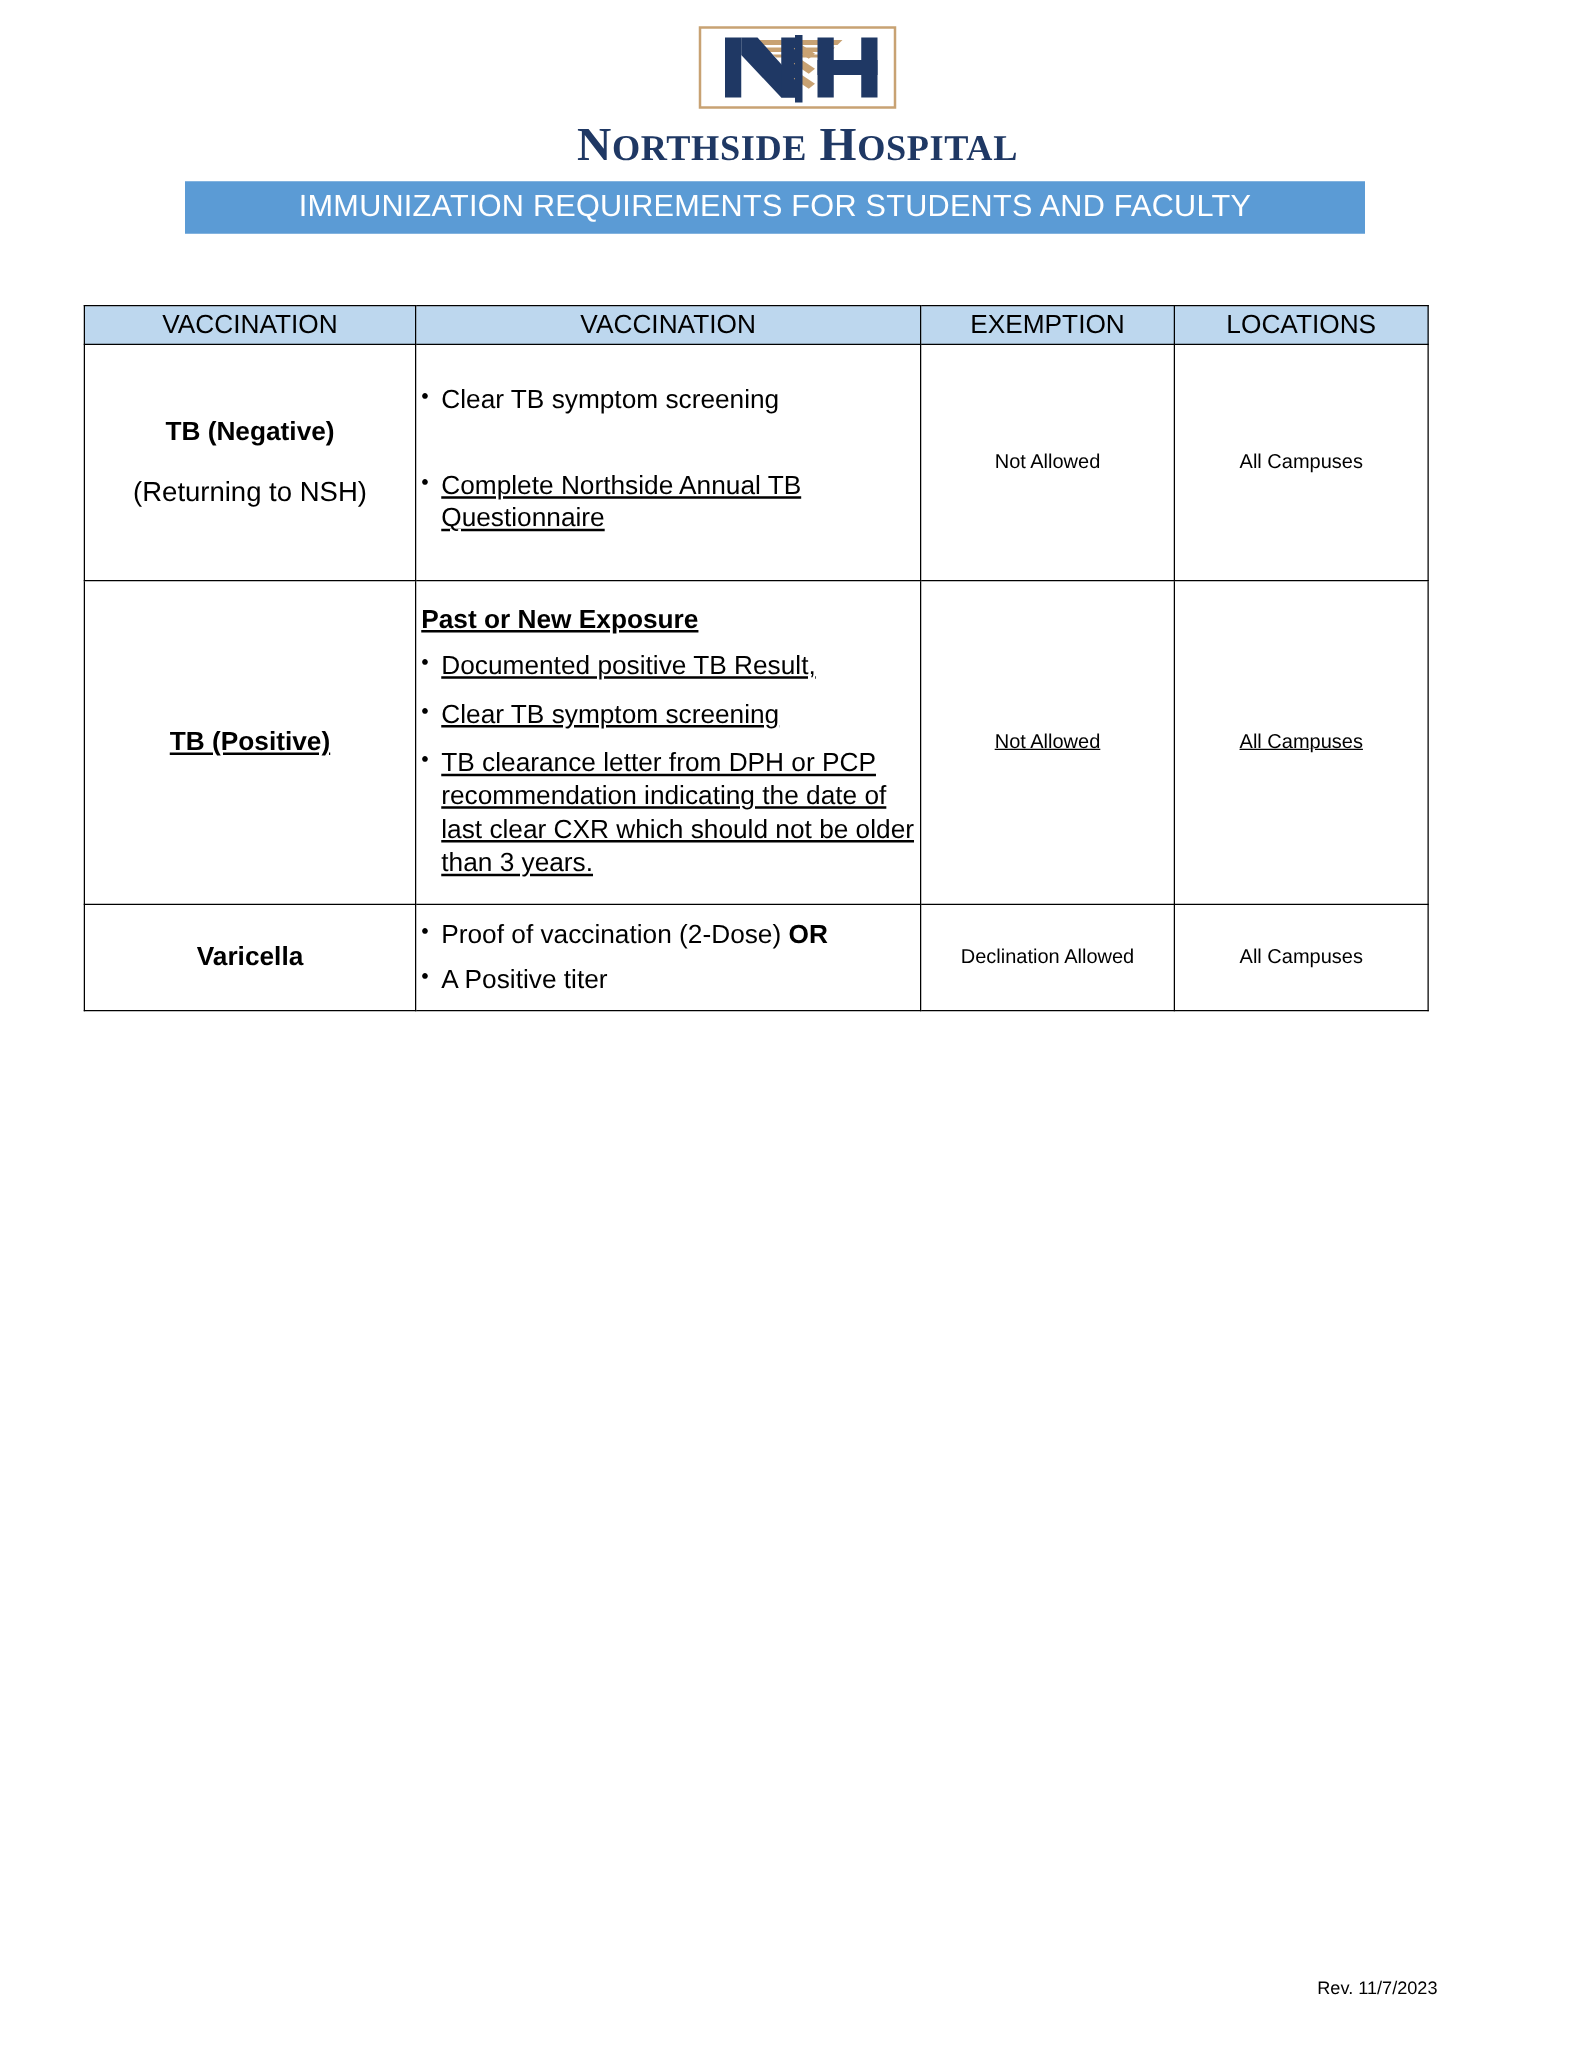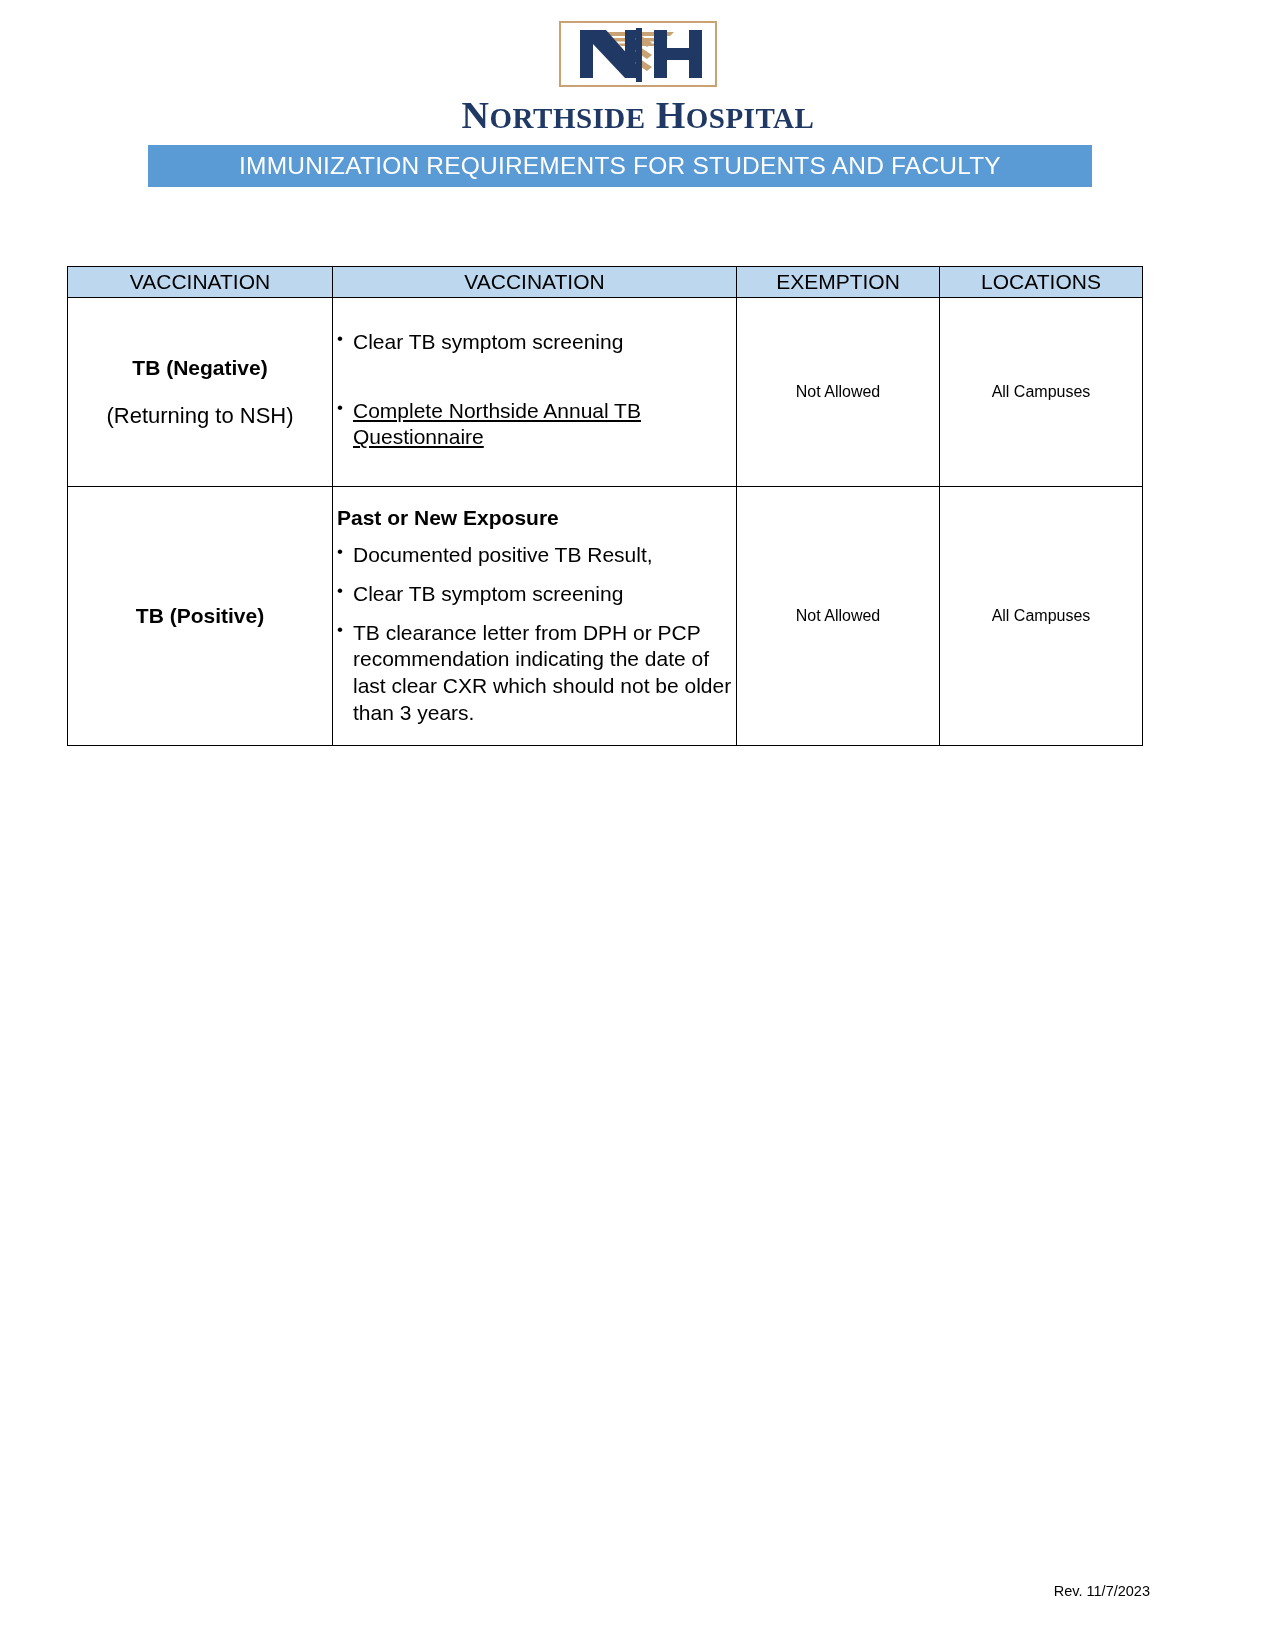--- a/index.html
+++ b/index.html
@@ -54,21 +54,21 @@
     font-size: 24.5px;
     letter-spacing: 0.2px;
     font-weight: 400;
     white-space: nowrap;
   }
 
   
   .req-table {
     position: absolute;
     left: 67px;
-    top: 266px;
+    top: 244px;
     width: 1075px;
     border-collapse: collapse;
     table-layout: fixed;
   }
   .req-table th,
   .req-table td {
     border: 1.5px solid #000000;
     vertical-align: middle;
     padding: 0;
   }
@@ -134,21 +134,21 @@
     position: absolute;
     left: 4px;
     top: -1px;
     font-size: 17px;
   }
   ul.bullets.gap-wide > li { margin-bottom: 42px; }
   ul.bullets.gap-wide > li:last-child { margin-bottom: 4px; text-decoration: underline; }
   ul.bullets.gap-tight > li { margin-bottom: 9px; }
   ul.bullets.gap-tight > li:last-child { margin-bottom: 0; }
   .row-h1 td { height: 188px; }
-  .row-h2 td { height: 258px; }
+  .row-h2 td { height: 258px; text-decoration: underline; }
   .row-h3 td { height: 84px; }
 
   b.bold { font-weight: bold; }
 
   
   .footer-rev {
     position: absolute;
     right: 125px;
     top: 1583px;
     font-size: 14.5px;
@@ -238,16 +238,33 @@
         <ul class="bullets">
           <li>Documented positive TB Result,</li>
           <li>Clear TB symptom screening</li>
           <li>TB clearance letter from DPH or PCP recommendation indicating the date of last clear CXR which should not be older than 3 years.</li>
         </ul>
       </td>
       <td class="cell-plain">Not Allowed</td>
       <td class="cell-plain">All Campuses</td>
     </tr>
 
+    <tr class="row-h3">
+      <td class="cell-vax">
+        <span>Varicella</span>
+      </td>
+      <td class="cell-req">
+        <ul class="bullets gap-tight">
+          <li>
+            <span>Proof of vaccination (2-Dose) </span><b class="bold">OR</b>
+          </li>
+          <li>
+            <span>A Positive titer</span>
+          </li>
+        </ul>
+      </td>
+      <td class="cell-plain">Declination Allowed</td>
+      <td class="cell-plain">All Campuses</td>
+    </tr>
   </tbody>
 </table>
 
 <div class="footer-rev">Rev. 11/7/2023</div>
 
 </body></html>

